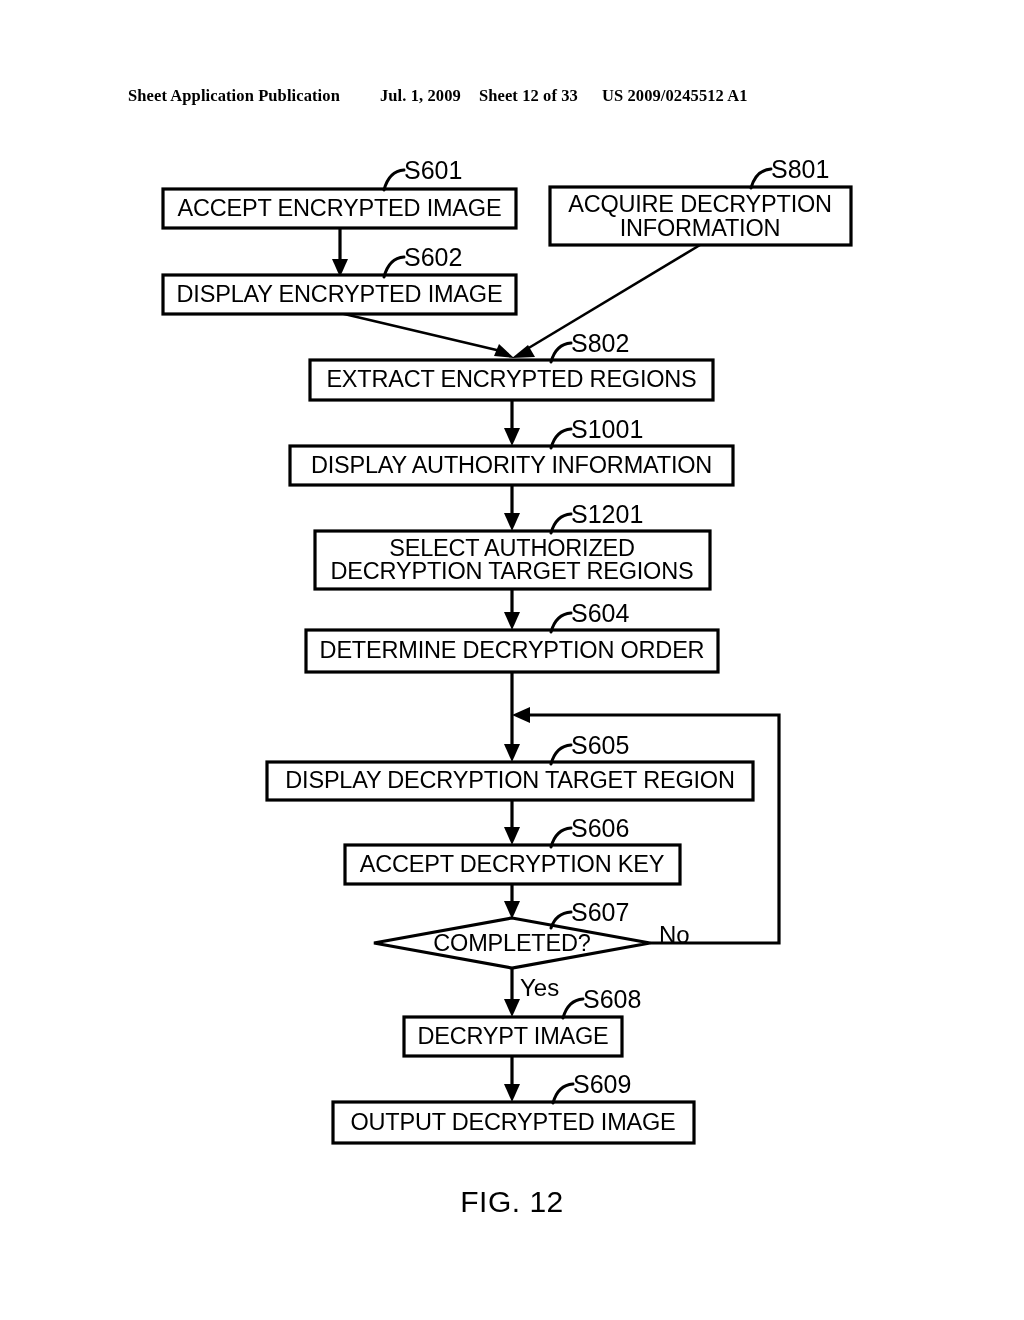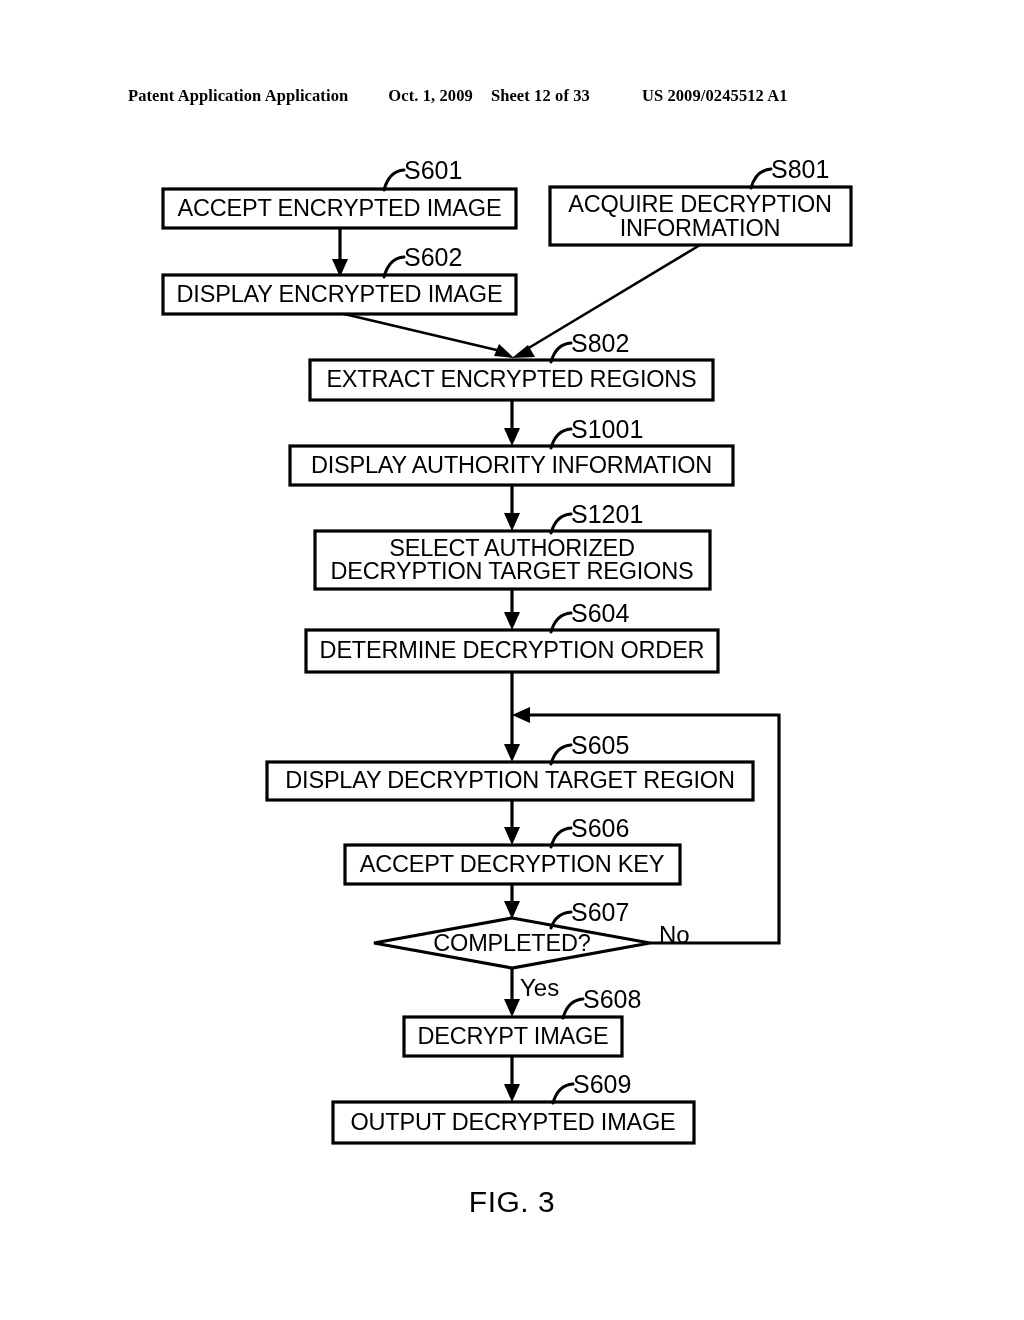--- a/index.html
+++ b/index.html
@@ -32,21 +32,21 @@
     font-weight: bold;
     font-size: 16.5px;
     letter-spacing: 0.1px;
     white-space: nowrap;
     display: flex;
     align-items: baseline;
   }
   #patent-header .h-pub   { }
   #patent-header .h-date  { margin-left: 40px; }
   #patent-header .h-sheet { margin-left: 18px; }
-  #patent-header .h-num   { margin-left: 52px; text-align: right; }
+  #patent-header .h-num   { margin-left: 24px; text-align: right; }
 
   
   #flowchart {
     position: absolute;
     top: 0;
     left: 0;
     width: 1024px;
     height: 1320px;
   }
   .node-box {
@@ -110,22 +110,22 @@
     letter-spacing: 0.5px;
     color: #000000;
   }
 </style>
 </head>
 <body>
 
 <div id="page">
 
   <div id="patent-header">
-    <span class="h-pub">Patent Application Application</span>
-    <span class="h-date">Oct. 1, 2009</span>
+    <span class="h-pub">Sheet Application Publication</span>
+    <span class="h-date">Jul. 1, 2009</span>
     <span class="h-sheet">Sheet 12 of 33</span>
     <span class="h-num">US 2009/0245512 A1</span>
   </div>
 
   <svg id="flowchart" viewBox="0 0 1024 1320">
 
     <g>
 
       <g>
         <line class="flow-line" x1="340" y1="228" x2="340" y2="266"></line>
@@ -295,15 +295,15 @@
       <rect class="node-box" x="333" y="1102" width="361" height="41"></rect>
       <text class="node-text" x="513" y="1124">OUTPUT DECRYPTED IMAGE</text>
     </g>
     <g>
       <path class="leader" d="M 553 1103 Q 558 1085 573 1084"></path>
       <text class="step-label" x="573" y="1086">S609</text>
     </g>
 
   </svg>
 
-  <div id="fig-caption">FIG. 3</div>
+  <div id="fig-caption">FIG. 12</div>
 
 </div>
 
 </body></html>

